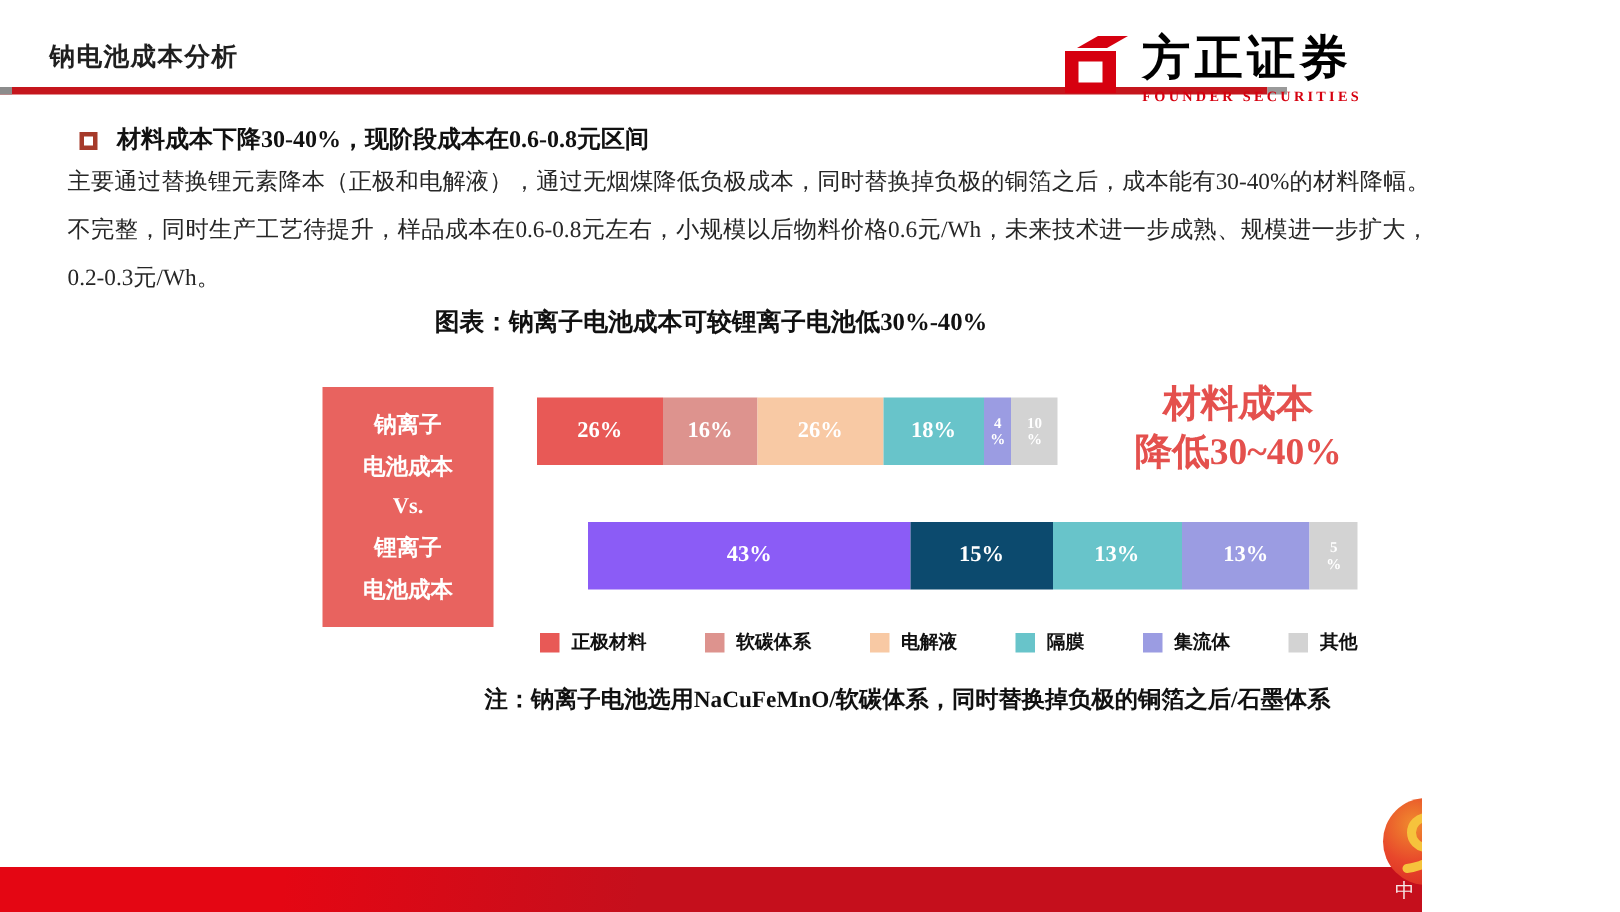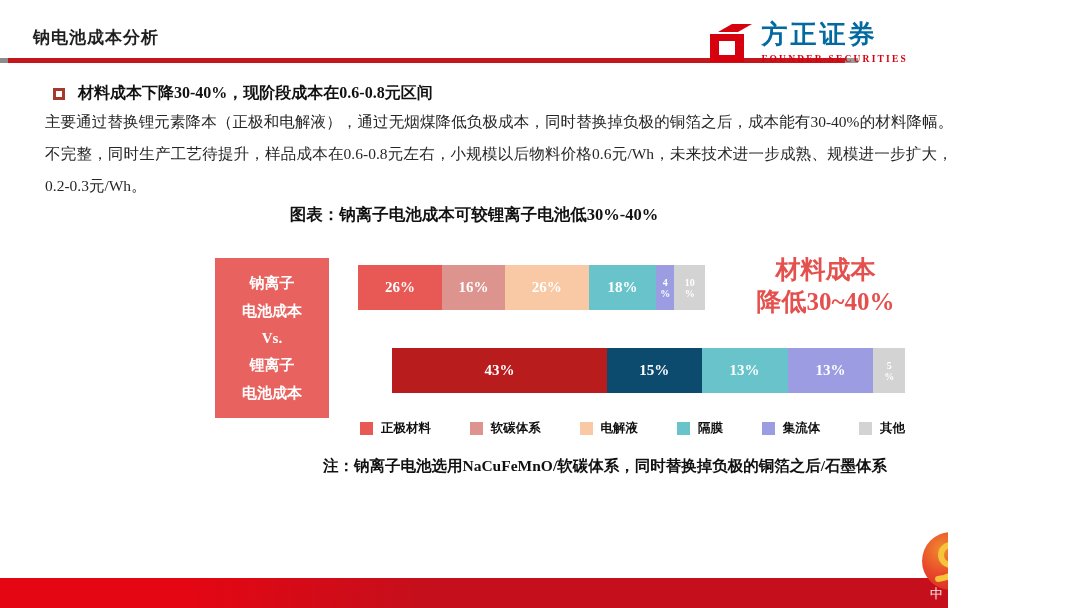--- a/index.html
+++ b/index.html
@@ -7,21 +7,21 @@
   .page { position:relative; width:948px; height:608px; background:#ffffff;
           font-family:Liberation Serif, serif; overflow:hidden; }
 
   .header-title { position:absolute; left:33px; top:26px; font-size:17px; font-weight:bold; color:#1f1f1f; letter-spacing:1px; }
   .rule       { position:absolute; top:58px; left:0; width:845px; height:5px; background:#c5161d; }
   .rule-tip-l { position:absolute; top:58px; left:0; width:8px; height:5px; background:#8c8c8c; }
   .rule-tip-r { position:absolute; top:58px; left:845px; width:13px; height:5px; background:#9a9a9a; }
 
   .founder { position:absolute; top:22px; right:40px; display:flex; align-items:flex-start; gap:10px; }
   .founder-text { display:flex; flex-direction:column; }
-  .founder-cn { font-size:26px; font-weight:bold; color:#0369a1; letter-spacing:3px; line-height:1; }
+  .founder-cn { font-size:32px; font-weight:bold; color:#000000; letter-spacing:3px; line-height:1; }
   .founder-en { font-size:9.5px; font-weight:bold; color:#d6000f; letter-spacing:2.2px; margin-top:6px; }
 
   .bullet-square { position:absolute; left:53px; top:88px; width:12px; height:12px; border:3px solid #a63a2a; }
   .bullet-title  { position:absolute; left:78px; top:83px; font-size:16px; font-weight:bold; color:#111; }
 
   .body-text { position:absolute; left:45px; top:106px; width:1002px; font-size:15.5px; color:#262626;
                line-height:32px; text-align:justify; }
 
   .chart-title { position:absolute; left:0; right:0; top:204px; text-align:center;
                  font-size:16.5px; font-weight:bold; color:#111; }
@@ -102,21 +102,21 @@
   <div class="bars">
       <div class="bar-row" title="钠离子电池成本" style="width: 347px;">
         <div class="seg" style="flex-grow: 26; background: rgb(232, 89, 86);">26%</div>
         <div class="seg" style="flex-grow: 16; background: rgb(221, 147, 142);">16%</div>
         <div class="seg" style="flex-grow: 26; background: rgb(248, 201, 164);">26%</div>
         <div class="seg" style="flex-grow: 18; background: rgb(104, 196, 202);">18%</div>
         <div class="seg seg-small" style="flex-grow: 4; background: rgb(155, 156, 226);">4<br>%</div>
         <div class="seg seg-small" style="flex-grow: 10; background: rgb(211, 211, 211);">10<br>%</div>
       </div>
       <div class="bar-row" title="锂离子电池成本" style="width: 547px;">
-        <div class="seg" style="flex-grow: 43; background: #b91c1c; margin-left: 34px;">43%</div>
+        <div class="seg" style="flex-grow: 43; background: #8b5cf6; margin-left: 34px;">43%</div>
         <div class="seg" style="flex-grow: 15; background: #0c4a6e;">15%</div>
         <div class="seg" style="flex-grow: 13; background: rgb(104, 196, 202);">13%</div>
         <div class="seg" style="flex-grow: 13; background: rgb(155, 156, 226);">13%</div>
         <div class="seg seg-small" style="flex-grow: 5; background: rgb(211, 211, 211);">5<br>%</div>
       </div>
     </div>
 
   <div class="annotation">
     <div>材料成本</div>
     <div>降低30~40%</div>

